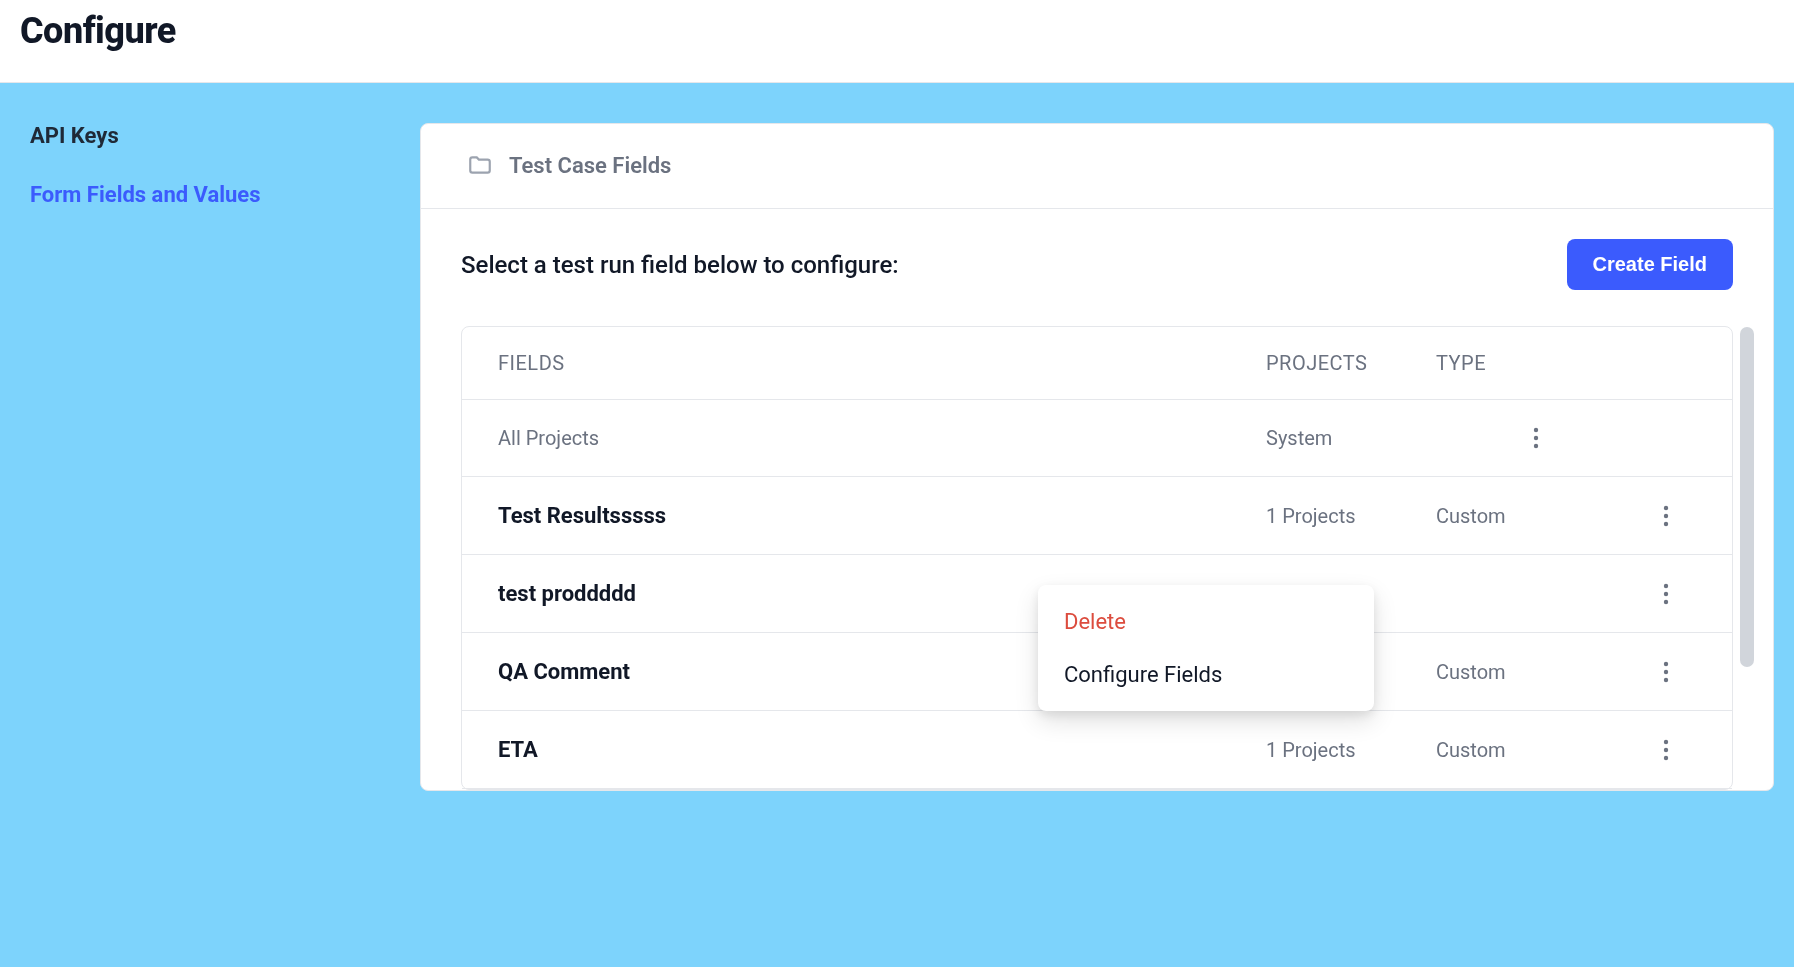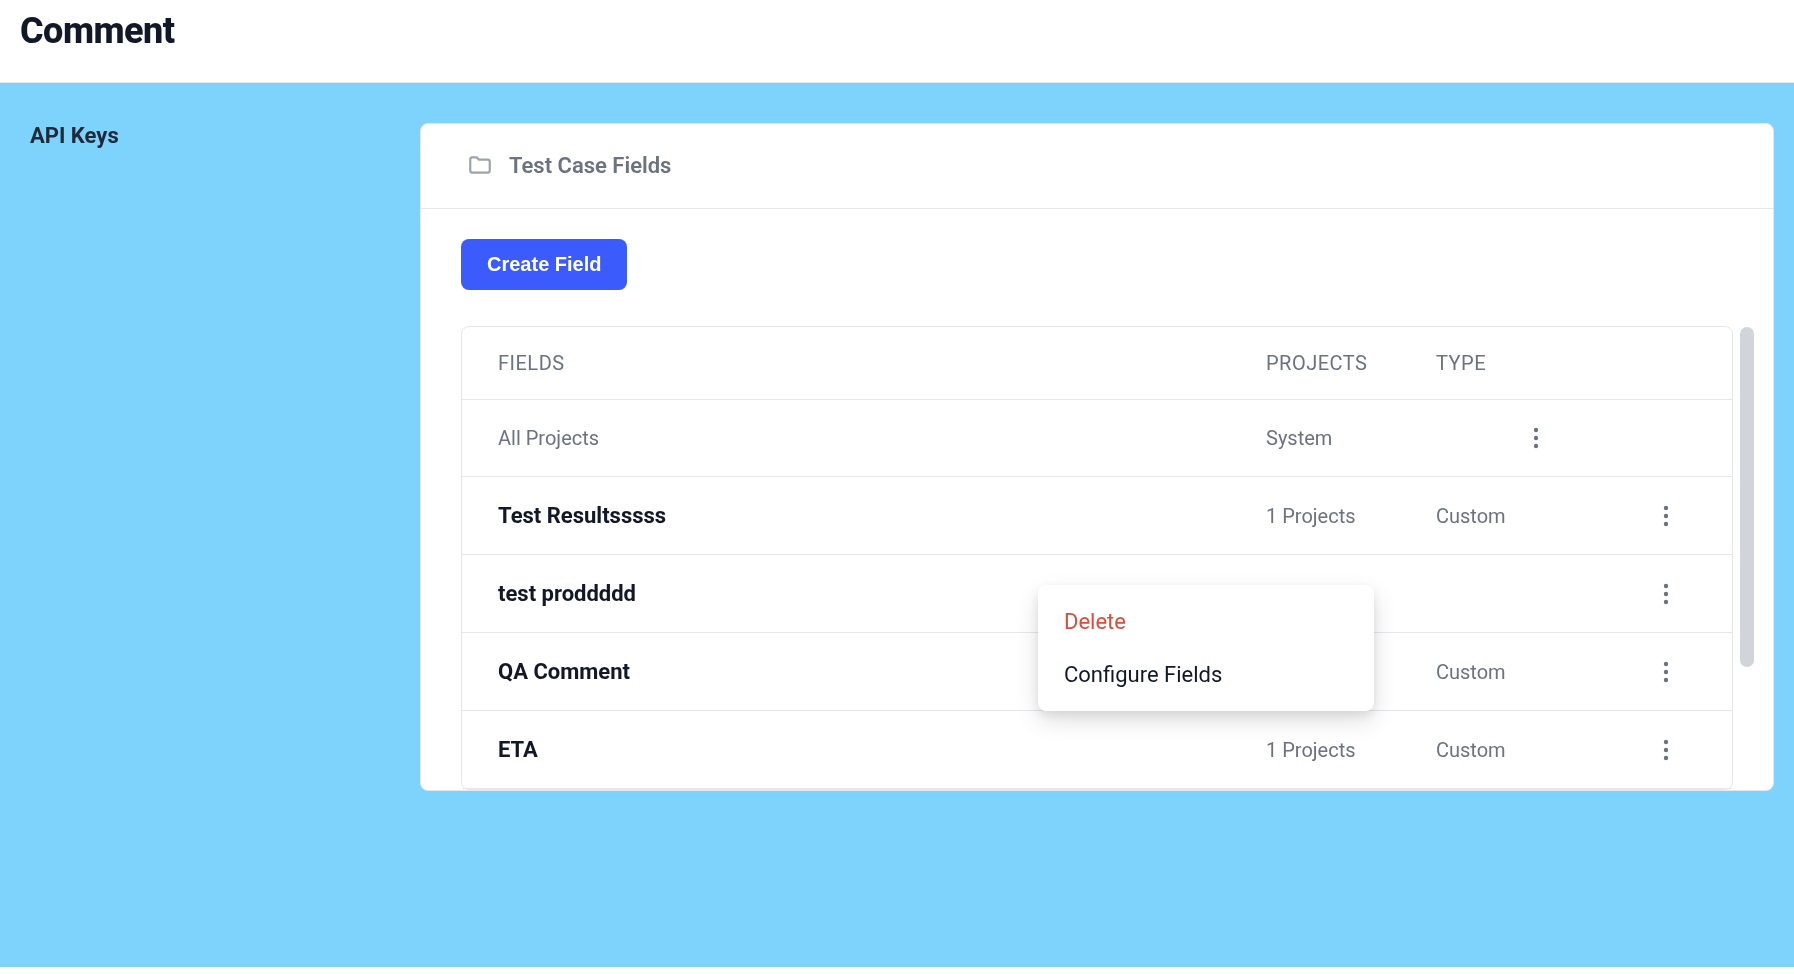--- a/index.html
+++ b/index.html
@@ -39,42 +39,44 @@
     .popover { position: absolute; top: 258px; left: 576px; width: 336px; background: #fff; border-radius: 8px; box-shadow: 0 10px 25px rgba(0,0,0,0.12), 0 4px 10px rgba(0,0,0,0.08); padding: 10px 0; z-index: 100; }
     .popover-item { padding: 14px 26px; font-size: 22px; cursor: pointer; color: #111827; }
     .popover-item.danger { color: #dc4c3e; }
 
     .table-outer { position: relative; }
   </style>
 </head>
 <body>
 
 <div class="page-title-bar">
-  <h1 class="page-title">Comment</h1>
+  <h1 class="page-title">Configure</h1>
 </div>
 
 <div class="body-grid">
   <aside class="sidebar">
     <a class="sidebar-item">API Keys</a>
+    <a class="sidebar-item active">Form Fields and Values</a>
   </aside>
 
   <main>
     <div class="panel">
       <div class="tabs">
         <div class="tab">
           <span class="icon">
             <svg width="26" height="26" viewBox="0 0 24 24" fill="none" stroke="#9ca3af" stroke-width="2">
                 <path d="M3 7a2 2 0 0 1 2-2h4l2 2h8a2 2 0 0 1 2 2v8a2 2 0 0 1-2 2H5a2 2 0 0 1-2-2V7z"></path>
               </svg>
           </span>
           <span>Test Case Fields</span>
         </div>
       </div>
 
       <div class="panel-controls">
+        <div class="prompt">Select a test run field below to configure:</div>
         <button class="create-btn">Create Field</button>
       </div>
 
       <div class="table-outer">
         <div class="table-wrap">
           <div class="thead">
             <div>FIELDS</div>
             <div>PROJECTS</div>
             <div>TYPE</div>
             <div></div>

